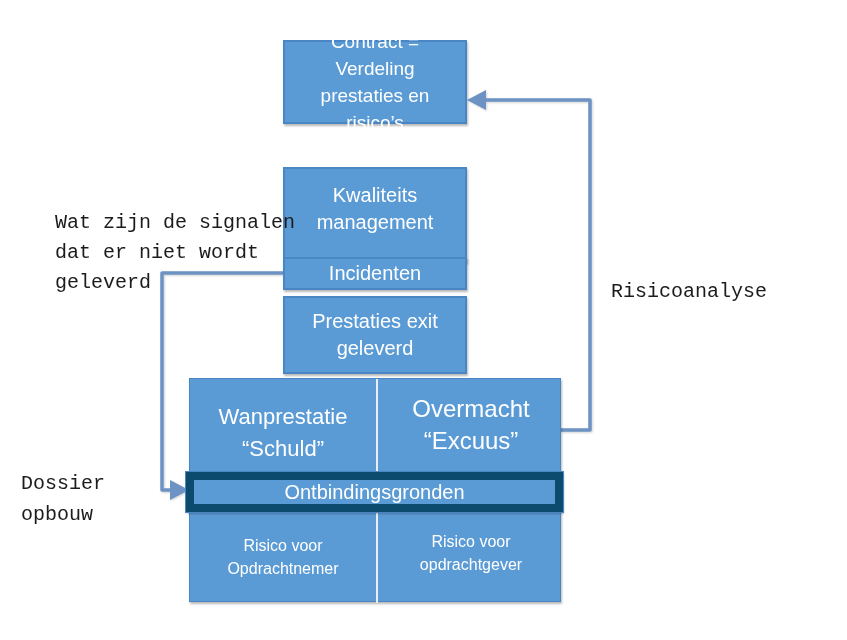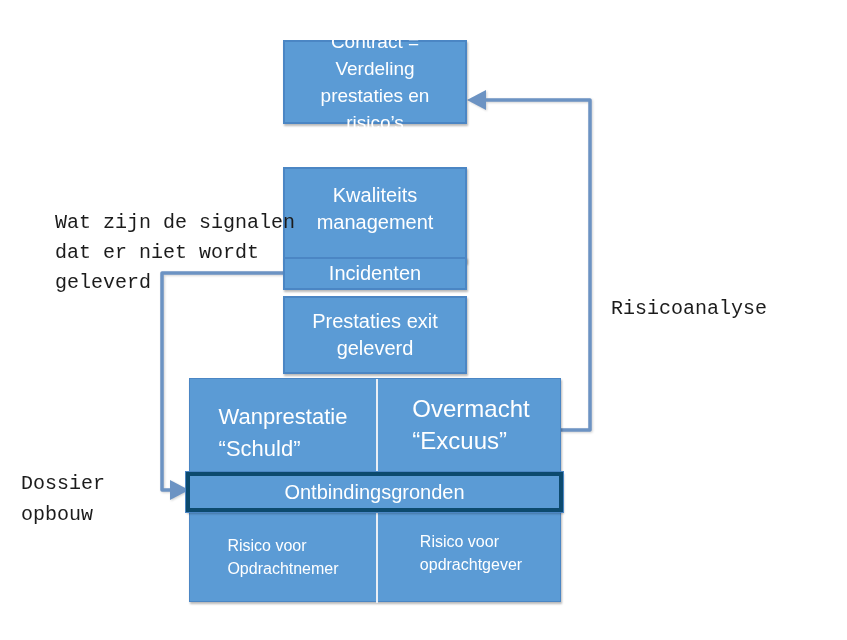--- a/index.html
+++ b/index.html
@@ -32,37 +32,37 @@
   .box-incidenten   {left:283px;top:257px;width:184px;height:33px; font-size:20px;text-align:center;}
   .box-prestaties   {left:283px;top:296px;width:184px;height:78px; font-size:20px;line-height:27px;}
   
   .big-box{
     position:absolute;left:189px;top:378px;width:372px;height:224px;
     background:var(--box-fill);border:1px solid var(--box-border);box-sizing:border-box;
     box-shadow:1px 2px 2px rgba(0,0,0,0.28);
   }
   .cell{
     position:absolute;display:flex;align-items:center;justify-content:center;
-    color:var(--text-light);box-sizing:border-box;
+    color:var(--text-light);text-align:center;box-sizing:border-box;
   }
   .cell-wanprestatie{left:0px;  top:0px; width:188px;height:92px;font-size:22px;line-height:32px;padding-top:16px;border-right:2px solid var(--divider);}
   .cell-overmacht   {left:190px;top:0px; width:182px;height:92px;font-size:24px;line-height:32px;}
   .cell-risico-nemer{left:0px;  top:132px;width:188px;height:92px;font-size:16px;line-height:23px;border-right:2px solid var(--divider);}
   .cell-risico-gever{left:190px;top:132px;width:182px;height:92px;font-size:16px;line-height:23px;padding-bottom:8px;}
   .bar-ontbinding{
     position:absolute;left:186px;top:472px;width:377px;height:40px;
-    background:var(--box-fill);border:4px solid #0c4a6e;outline:1px solid var(--box-border);
+    background:var(--box-fill);border:8px solid #0c4a6e;outline:1px solid var(--box-border);
     box-sizing:border-box;display:flex;align-items:center;justify-content:center;
     color:var(--text-light);font-size:20px;box-shadow:1px 2px 2px rgba(0,0,0,0.25);
   }
   
   .label{position:absolute;color:var(--text-dark);font-family:Liberation Mono, monospace;}
   .label-signalen     {left:55px; top:208px;font-size:20px;line-height:30px;}
   .label-dossier      {left:21px; top:468px;font-size:20px;line-height:31px;}
-  .label-risicoanalyse{left:611px;top:278px;font-size:20px;line-height:28px;margin-top:17px;}
+  .label-risicoanalyse{left:611px;top:278px;font-size:20px;line-height:28px;}
   .label-exit         {left:591px;top:490px;font-size:20px;line-height:32px;}
 </style>
 </head>
 <body>
 
 <div class="canvas">
 
   <svg class="connectors" viewBox="0 0 847 640" aria-hidden="true">
     <g stroke="#6C93C3" stroke-width="3.5" fill="none" stroke-linejoin="round">
       <polyline points="283,273 162,273 162,490 171,490"></polyline>

